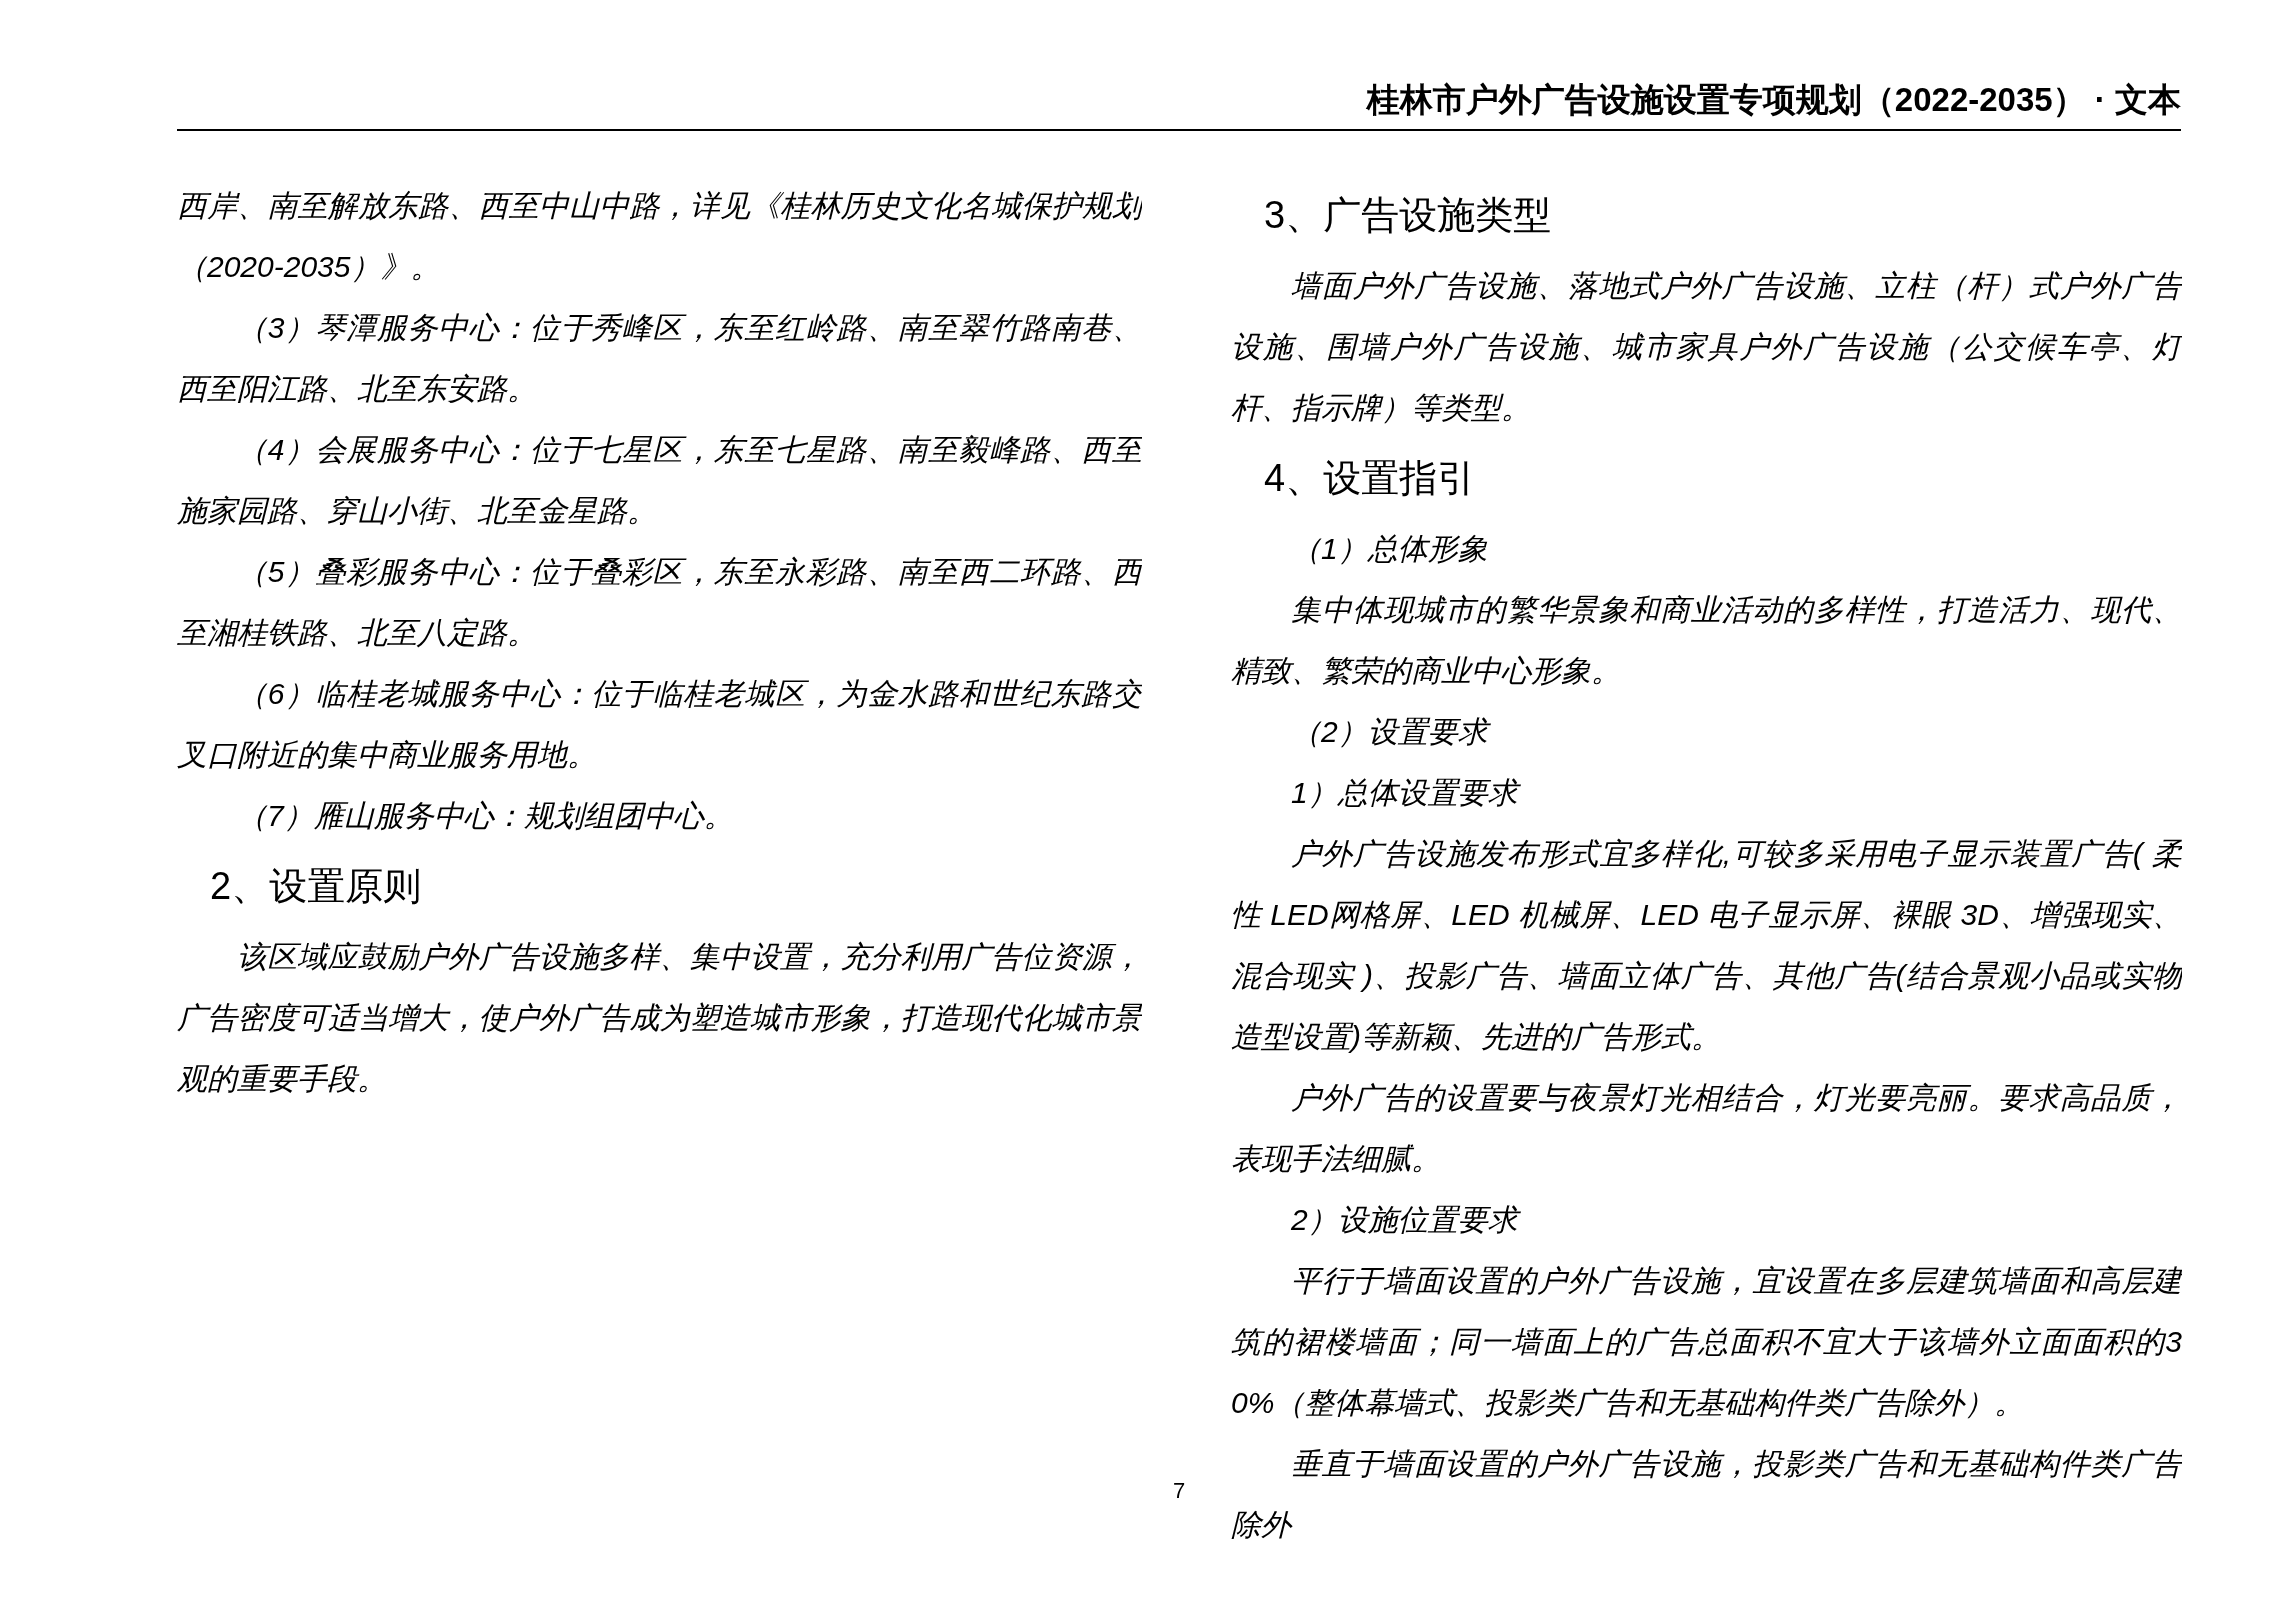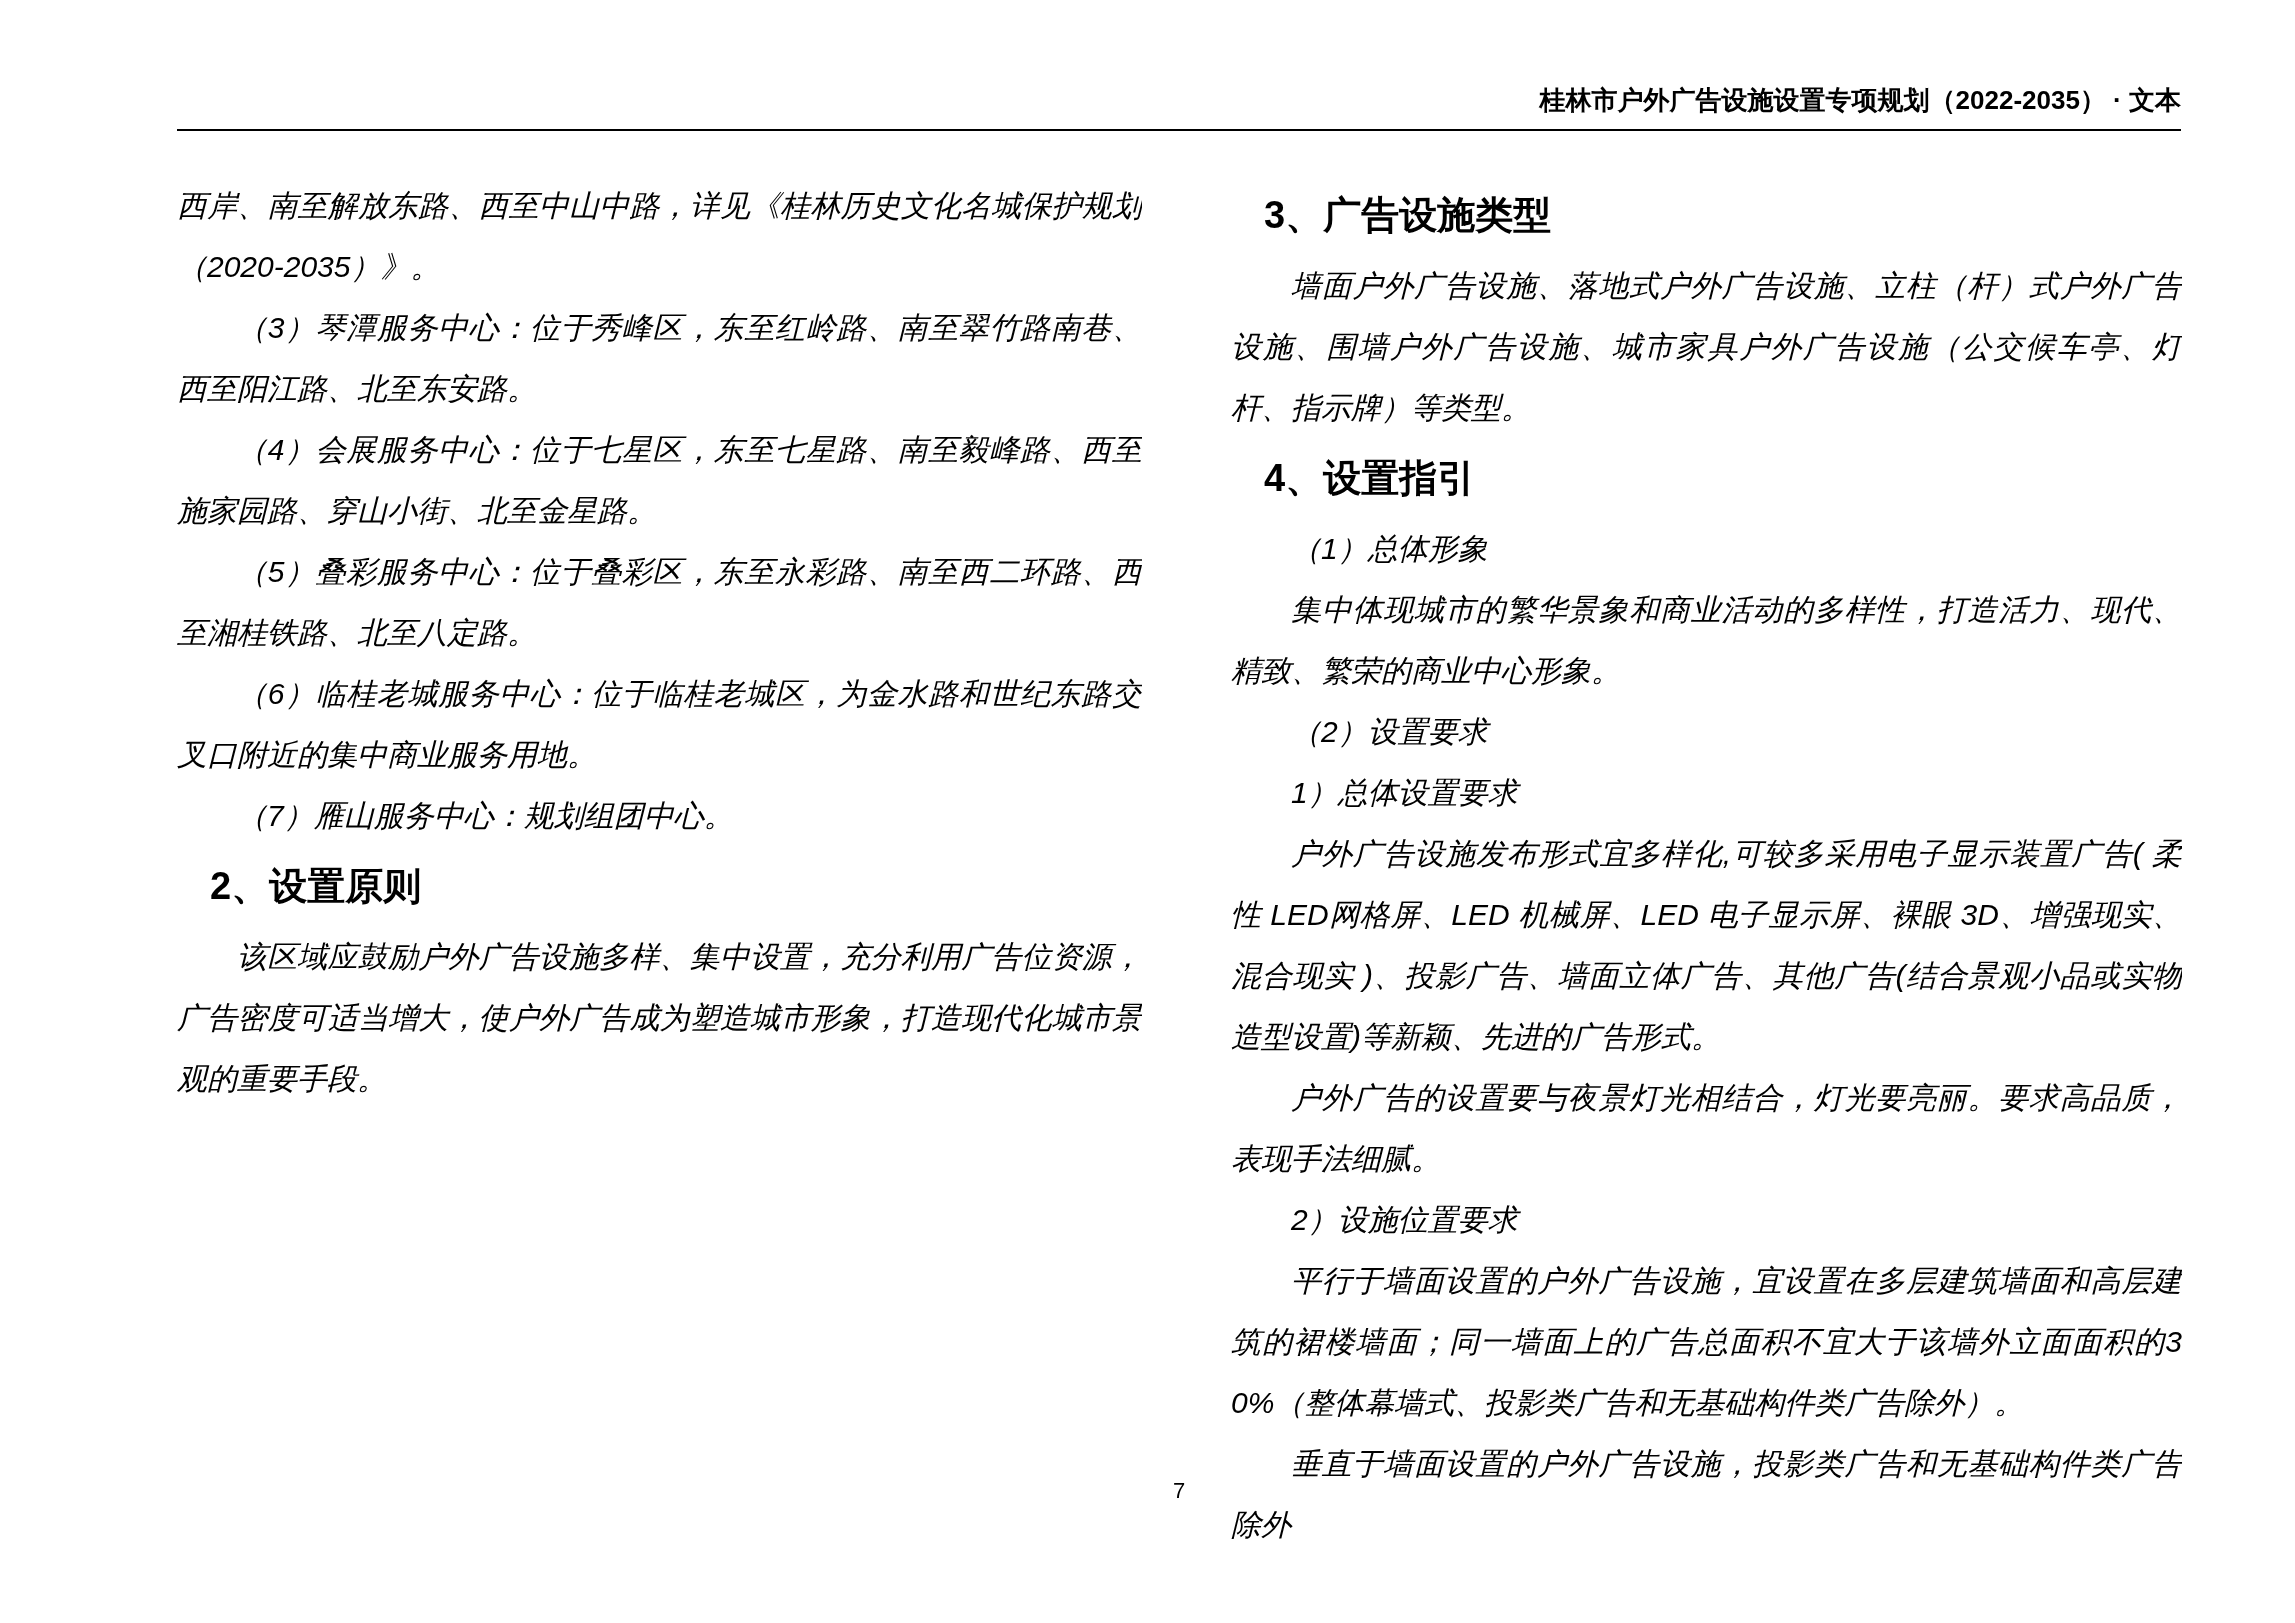--- a/index.html
+++ b/index.html
@@ -15,21 +15,21 @@
     color: #000000;
     font-family: "Liberation Sans", "DejaVu Sans", sans-serif;
     overflow: hidden;
   }
   .header {
     position: absolute;
     top: 82px;
     left: 177px;
     right: 114px;
     text-align: right;
-    font-size: 26px;
+    font-size: 33px;
     font-weight: 700;
     line-height: 36px;
     padding-bottom: 11px;
     border-bottom: 2.8px solid #000000;
   }
   .columns {
     position: absolute;
     top: 175px;
     left: 177px;
     display: flex;
@@ -42,21 +42,21 @@
     font-size: 30px;
     line-height: 61px;
     text-align: justify;
     text-justify: inter-ideograph;
     word-break: break-all;
     font-style: italic;
   }
   .p.indent { text-indent: 60px; }
   .h2 {
     font-size: 38px;
-    font-weight: 700;
+    font-weight: 400;
     line-height: 80px;
     padding-left: 33px;
   }
   .footer {
     position: absolute;
     top: 1477px;
     left: 177px;
     right: 114px;
     text-align: center;
     font-size: 22px;

